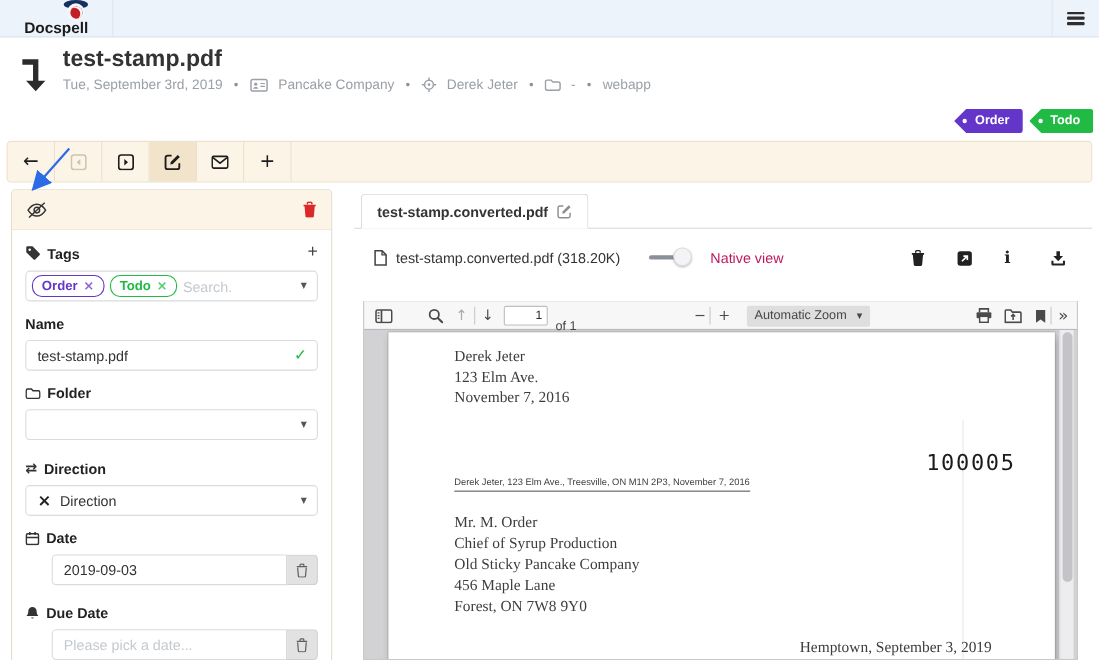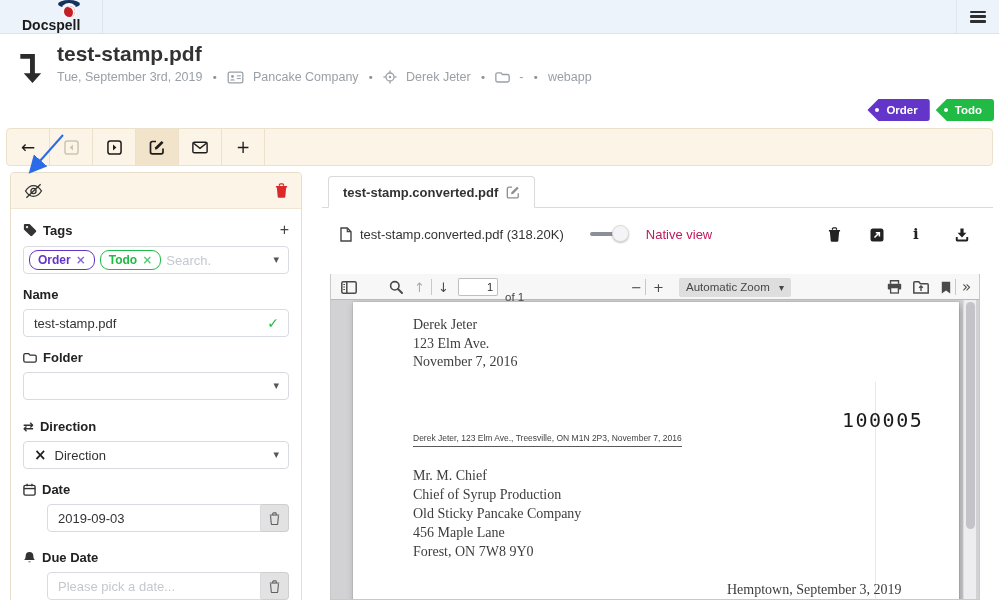--- a/index.html
+++ b/index.html
@@ -455,21 +455,21 @@
       <div class="pdf-page">
         <div class="fold-line"></div>
         <div class="ltr ltr-sender">
           <div>Derek Jeter</div>
           <div>123 Elm Ave.</div>
           <div>November 7, 2016</div>
         </div>
         <div class="ltr ltr-stamp">100005</div>
         <div class="ltr ltr-compact">Derek Jeter, 123 Elm Ave., Treesville, ON M1N 2P3, November 7, 2016</div>
         <div class="ltr ltr-recipient">
-          <div>Mr. M. Chief</div>
+          <div>Mr. M. Order</div>
           <div>Chief of Syrup Production</div>
           <div>Old Sticky Pancake Company</div>
           <div>456 Maple Lane</div>
           <div>Forest, ON 7W8 9Y0</div>
         </div>
         <div class="ltr ltr-closing">Hemptown, September 3, 2019</div>
       </div>
       <div class="pv-scrollbar">
         <span class="pv-thumb"></span>
       </div>

